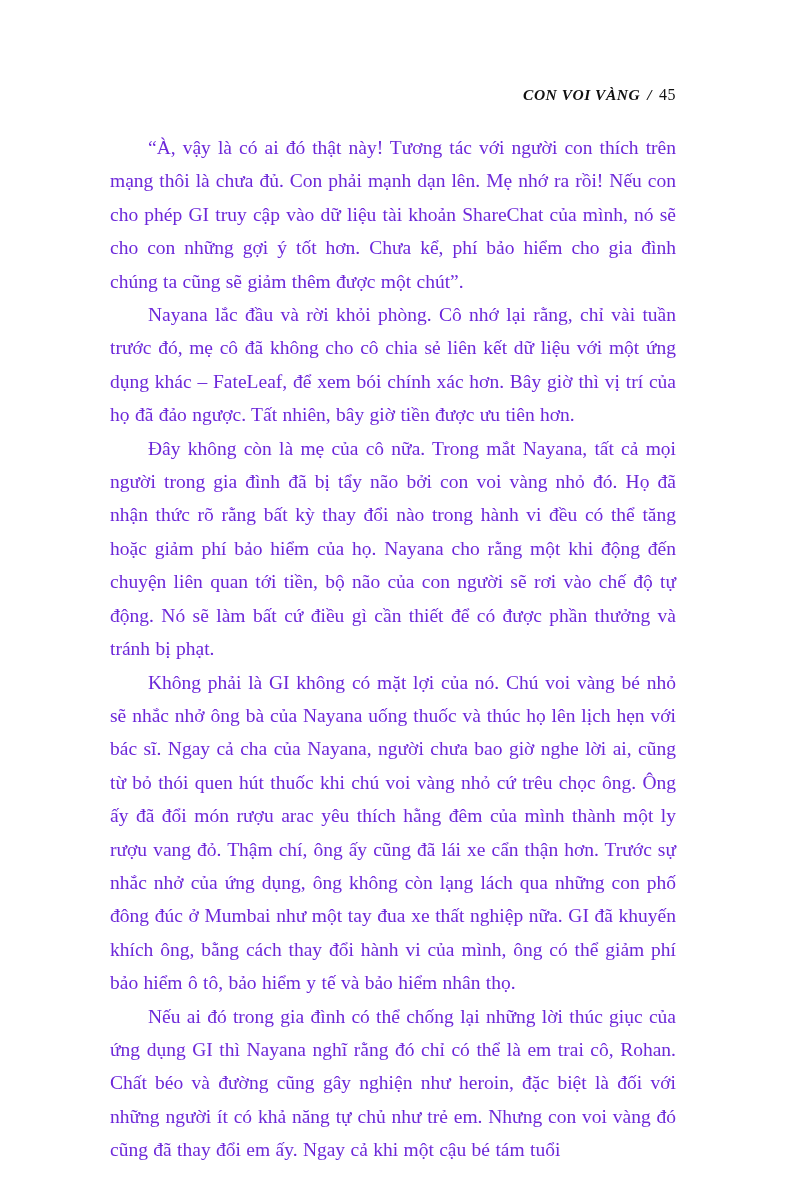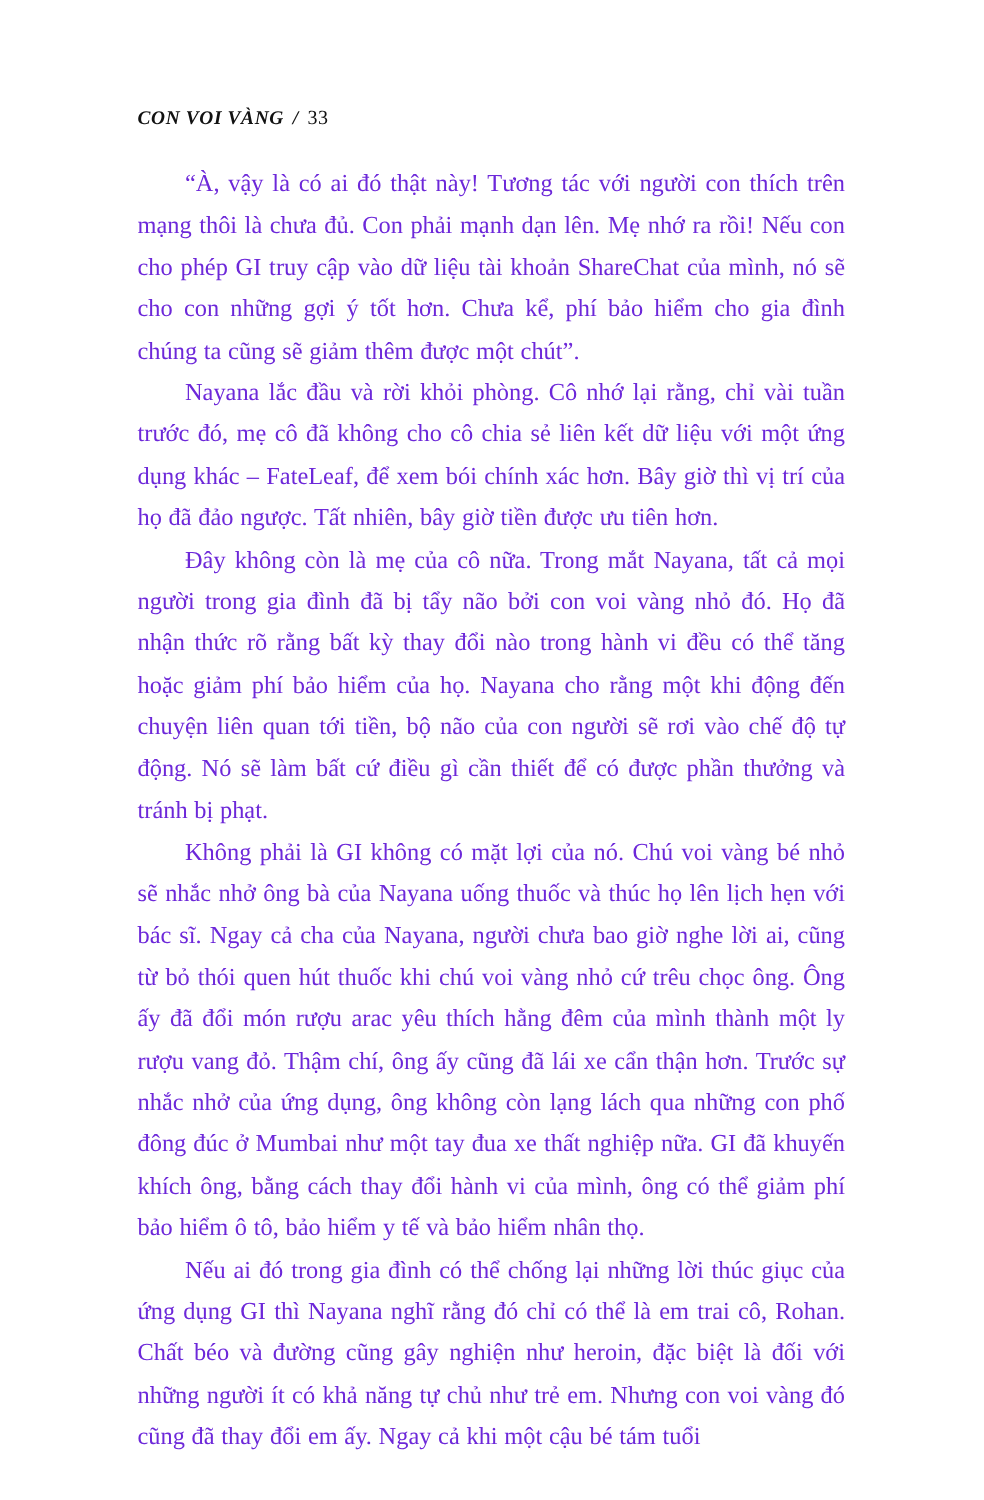--- a/index.html
+++ b/index.html
@@ -18,21 +18,21 @@
     font-family: "Liberation Serif", "DejaVu Serif", serif;
     overflow: hidden;
   }
 
   .page-inner {
     padding: 86px 111px 0 110px;
   }
 
   .running-header {
     display: flex;
-    justify-content: flex-start;
+    justify-content: flex-end;
     align-items: baseline;
     gap: 7px;
     font-size: 15.5px;
     letter-spacing: 0.5px;
     color: #111111;
     margin-bottom: 27px;
   }
 
   .running-title {
     font-style: italic;
@@ -62,21 +62,21 @@
 </style>
 </head>
 <body>
 
 <div class="page">
   <div class="page-inner">
 
     <div class="running-header">
       <span class="running-title">CON VOI VÀNG</span>
       <span class="running-sep">/</span>
-      <span class="page-number">33</span>
+      <span class="page-number">45</span>
     </div>
 
     <div class="body-text">
       <p>“À, vậy là có ai đó thật này! Tương tác với người con thích trên mạng thôi là chưa đủ. Con phải mạnh dạn lên. Mẹ nhớ ra rồi! Nếu con cho phép GI truy cập vào dữ liệu tài khoản ShareChat của mình, nó sẽ cho con những gợi ý tốt hơn. Chưa kể, phí bảo hiểm cho gia đình chúng ta cũng sẽ giảm thêm được một chút”.</p>
       <p>Nayana lắc đầu và rời khỏi phòng. Cô nhớ lại rằng, chỉ vài tuần trước đó, mẹ cô đã không cho cô chia sẻ liên kết dữ liệu với một ứng dụng khác – FateLeaf, để xem bói chính xác hơn. Bây giờ thì vị trí của họ đã đảo ngược. Tất nhiên, bây giờ tiền được ưu tiên hơn.</p>
       <p>Đây không còn là mẹ của cô nữa. Trong mắt Nayana, tất cả mọi người trong gia đình đã bị tẩy não bởi con voi vàng nhỏ đó. Họ đã nhận thức rõ rằng bất kỳ thay đổi nào trong hành vi đều có thể tăng hoặc giảm phí bảo hiểm của họ. Nayana cho rằng một khi động đến chuyện liên quan tới tiền, bộ não của con người sẽ rơi vào chế độ tự động. Nó sẽ làm bất cứ điều gì cần thiết để có được phần thưởng và tránh bị phạt.</p>
       <p>Không phải là GI không có mặt lợi của nó. Chú voi vàng bé nhỏ sẽ nhắc nhở ông bà của Nayana uống thuốc và thúc họ lên lịch hẹn với bác sĩ. Ngay cả cha của Nayana, người chưa bao giờ nghe lời ai, cũng từ bỏ thói quen hút thuốc khi chú voi vàng nhỏ cứ trêu chọc ông. Ông ấy đã đổi món rượu arac yêu thích hằng đêm của mình thành một ly rượu vang đỏ. Thậm chí, ông ấy cũng đã lái xe cẩn thận hơn. Trước sự nhắc nhở của ứng dụng, ông không còn lạng lách qua những con phố đông đúc ở Mumbai như một tay đua xe thất nghiệp nữa. GI đã khuyến khích ông, bằng cách thay đổi hành vi của mình, ông có thể giảm phí bảo hiểm ô tô, bảo hiểm y tế và bảo hiểm nhân thọ.</p>
       <p>Nếu ai đó trong gia đình có thể chống lại những lời thúc giục của ứng dụng GI thì Nayana nghĩ rằng đó chỉ có thể là em trai cô, Rohan. Chất béo và đường cũng gây nghiện như heroin, đặc biệt là đối với những người ít có khả năng tự chủ như trẻ em. Nhưng con voi vàng đó cũng đã thay đổi em ấy. Ngay cả khi một cậu bé tám tuổi</p>
     </div>
 

